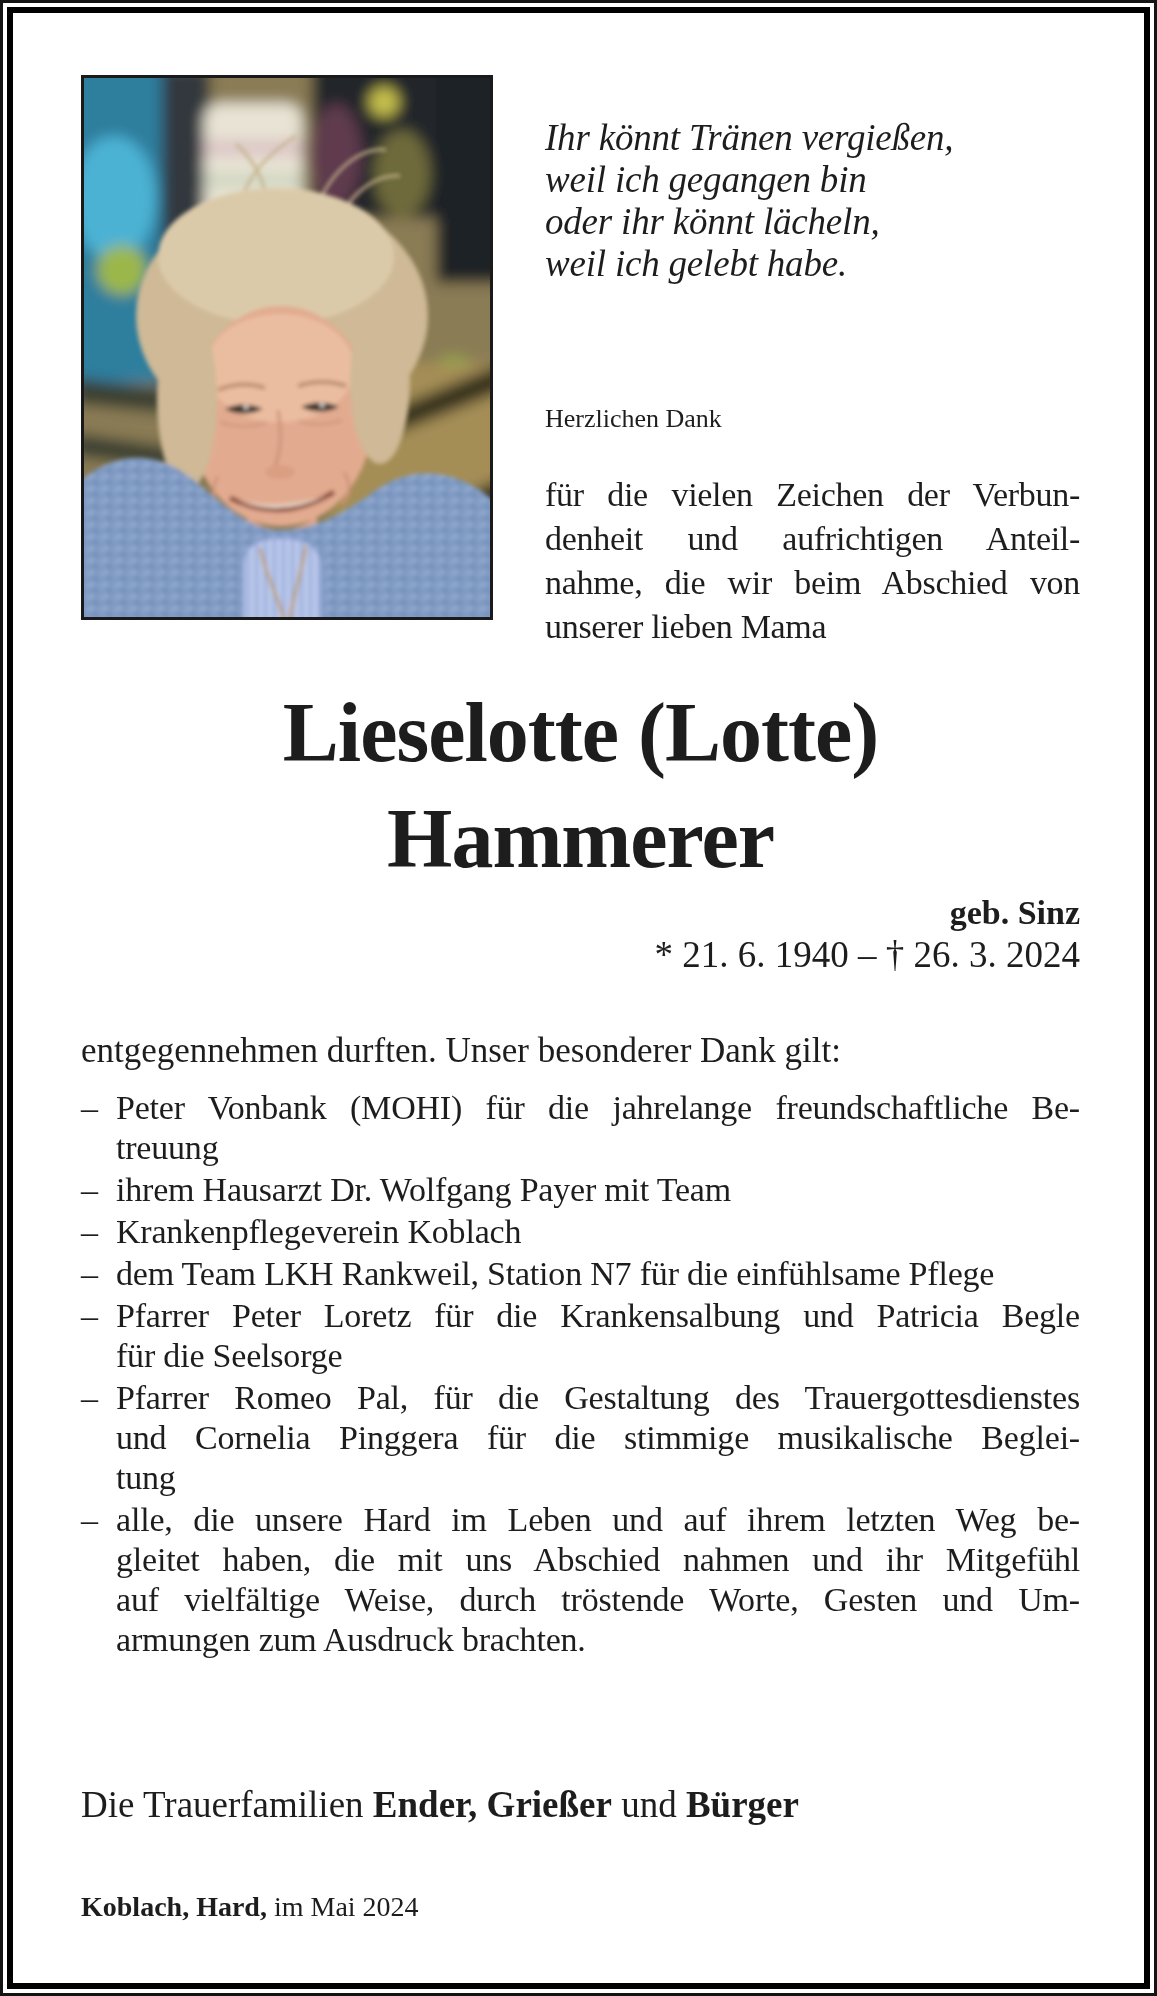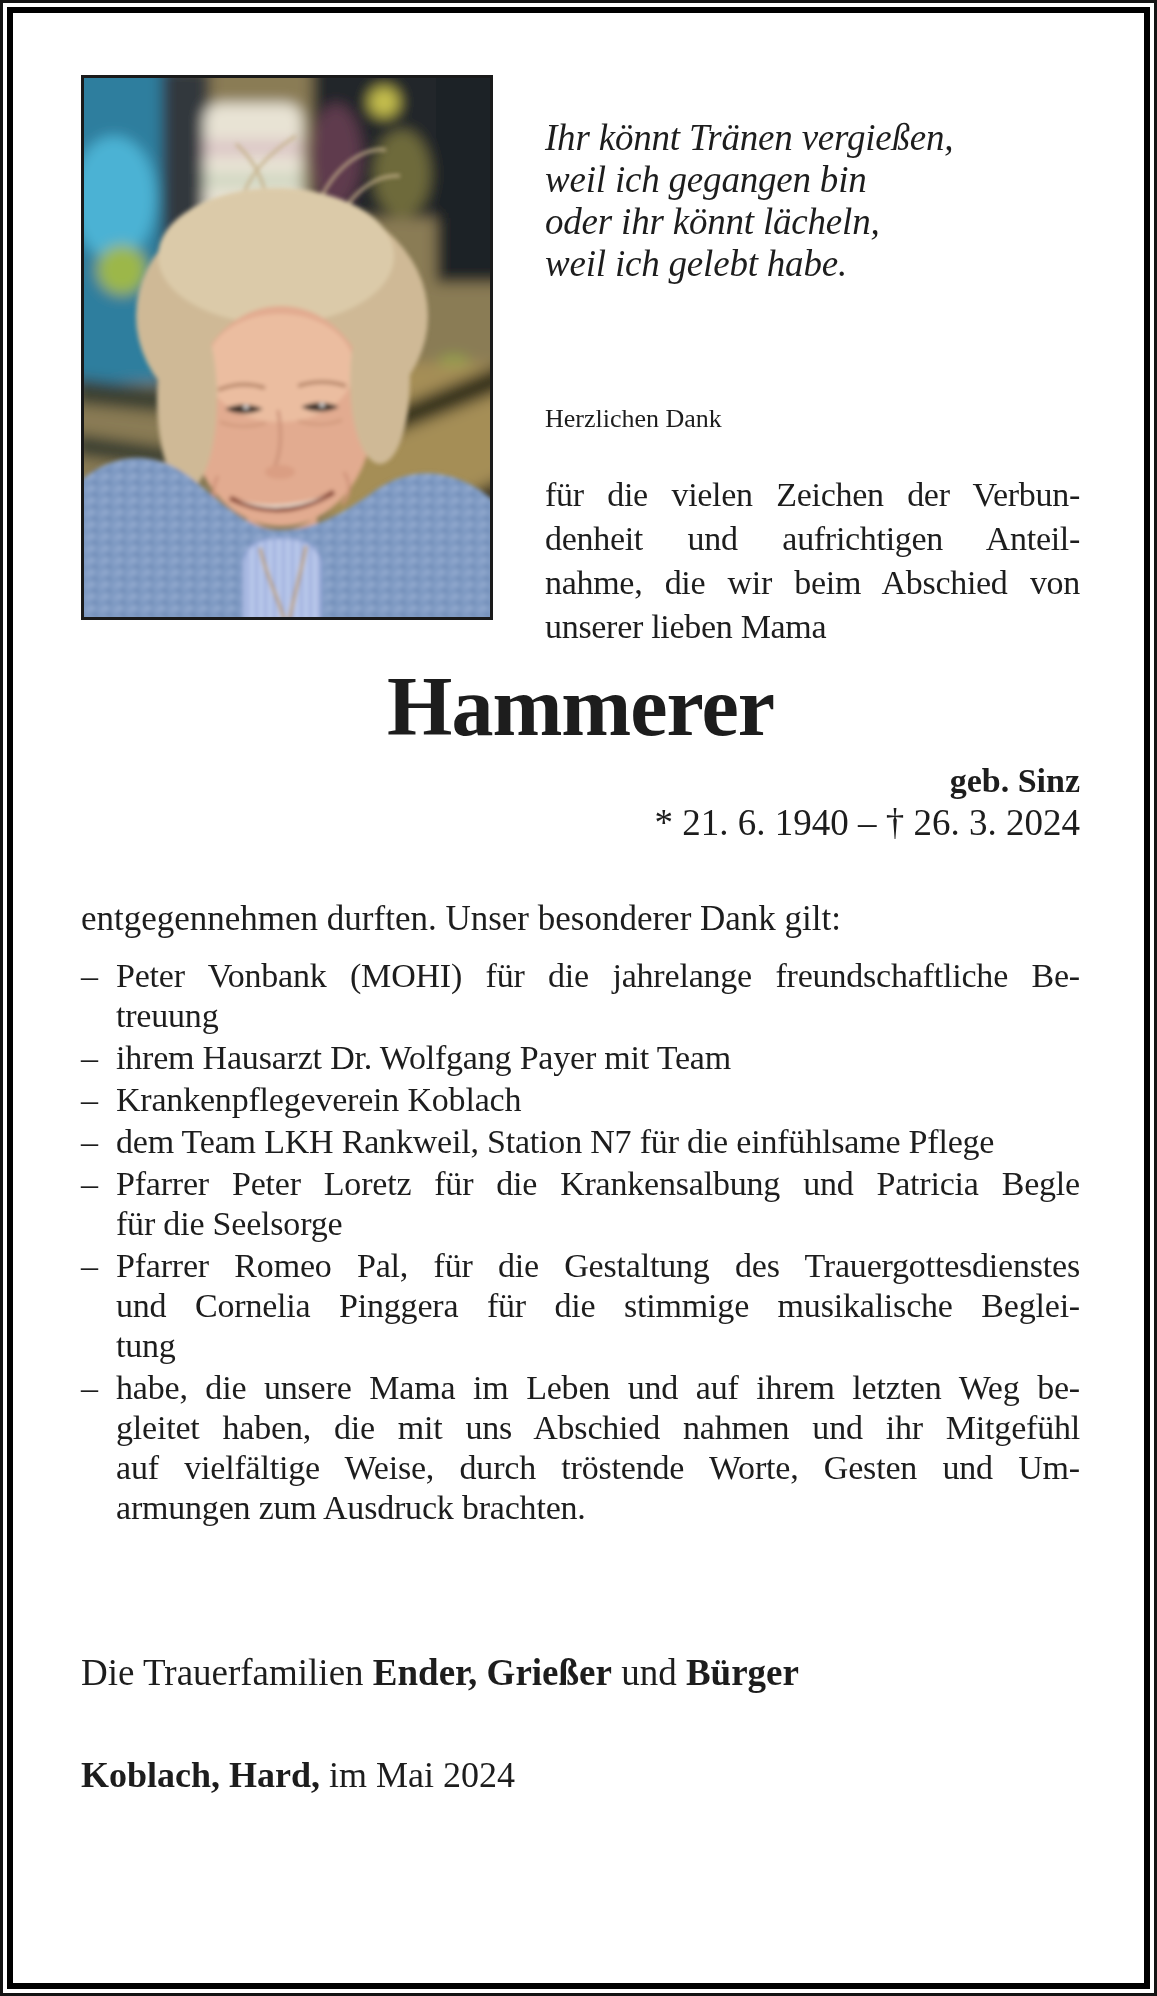--- a/index.html
+++ b/index.html
@@ -27,21 +27,21 @@
   .dates{margin-top:4px;text-align:right;font-weight:normal;font-size:37px;line-height:40px}
   .lead{margin-top:54px;font-size:35px;line-height:44px}
   .thanks{margin-top:15px;font-size:34px;line-height:40px;letter-spacing:-0.2px}
   .item{display:flex;margin-top:2px}
   .item:first-child{margin-top:0}
   .dash{width:35px;flex:none}
   .item-lines{flex:1;min-width:0}
   .item .ln{text-align:justify}
   .item .ln.jl{text-align-last:justify}
   .signature{margin-top:124px;font-size:37px;line-height:42px}
-  .footer{margin-top:60px;font-size:36px;line-height:42px}
+  .footer{margin-top:60px;font-size:28px;line-height:42px}
   .b{font-weight:bold}
 </style>
 </head>
 <body>
 
 <div class="card">
   <div class="card-inner">
 
     <div class="top-row">
 
@@ -137,20 +137,21 @@
         <div class="greeting">Herzlichen Dank</div>
         <div class="para" id="intro">
             <div class="ln jl">für die vielen Zeichen der Verbun-</div>
             <div class="ln jl">denheit und aufrichtigen Anteil-</div>
             <div class="ln jl">nahme, die wir beim Abschied von</div>
             <div class="ln">unserer lieben Mama</div>
           </div>
       </div>
     </div>
 
+    <div class="name name1">Lieselotte (Lotte)</div>
     <div class="name name2">Hammerer</div>
     <div class="geb">geb. Sinz</div>
     <div class="dates">* 21. 6. 1940 – †  26. 3. 2024</div>
 
     <div class="lead">entgegennehmen durften. Unser besonderer Dank gilt:</div>
 
     <div class="thanks" id="thanks">
         <div class="item">
           <span class="dash">–</span>
           <div class="item-lines">
@@ -187,21 +188,21 @@
           <span class="dash">–</span>
           <div class="item-lines">
             <div class="ln jl">Pfarrer Romeo Pal, für die Gestaltung des Trauergottesdienstes</div>
             <div class="ln jl">und Cornelia Pinggera für die stimmige musikalische Beglei-</div>
             <div class="ln">tung</div>
           </div>
         </div>
         <div class="item">
           <span class="dash">–</span>
           <div class="item-lines">
-            <div class="ln jl">habe, die unsere Mama im Leben und auf ihrem letzten Weg be-</div>
+            <div class="ln jl">alle, die unsere Hard im Leben und auf ihrem letzten Weg be-</div>
             <div class="ln jl">gleitet haben, die mit uns Abschied nahmen und ihr Mitgefühl</div>
             <div class="ln jl">auf vielfältige Weise, durch tröstende Worte, Gesten und Um-</div>
             <div class="ln">armungen zum Ausdruck brachten.</div>
           </div>
         </div>
       </div>
 
     <div class="signature" id="signature"><span>Die Trauerfamilien </span><span class="b">Ender, Grießer</span><span> und </span><span class="b">Bürger</span></div>
 
     <div class="footer" id="footer"><span class="b">Koblach, Hard,</span><span> im Mai 2024</span></div>

